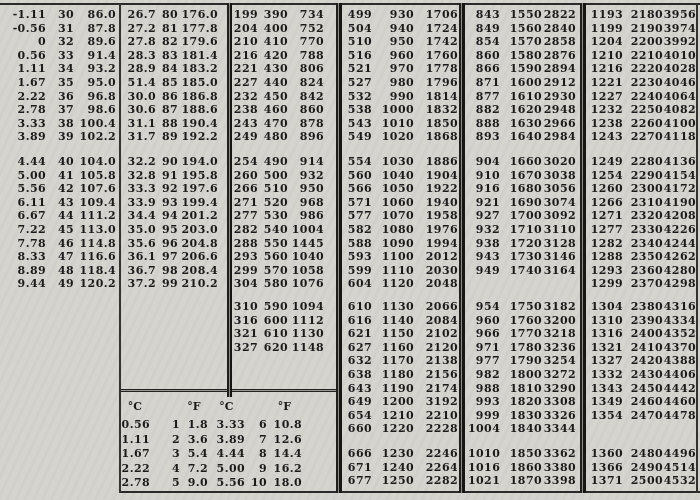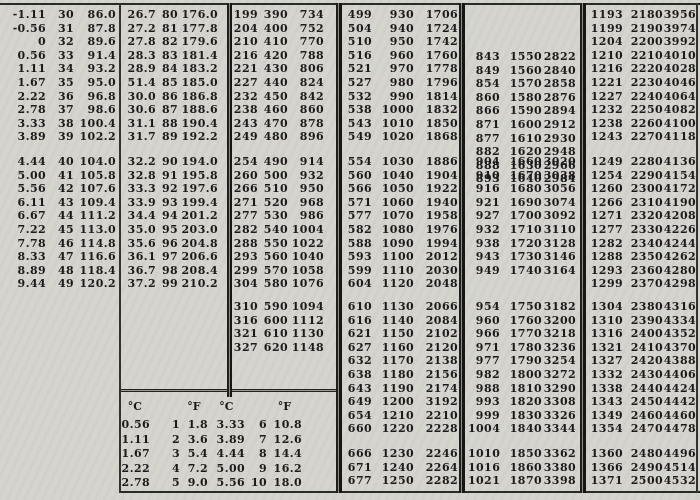--- a/index.html
+++ b/index.html
@@ -341,21 +341,21 @@
           <span class="cell">986</span>
         </div>
         <div class="row">
           <span class="cell">282</span>
           <span class="cell">540</span>
           <span class="cell">1004</span>
         </div>
         <div class="row">
           <span class="cell">288</span>
           <span class="cell">550</span>
-          <span class="cell">1022</span>
+          <span class="cell">1445</span>
         </div>
         <div class="row">
           <span class="cell">293</span>
           <span class="cell">560</span>
           <span class="cell">1040</span>
         </div>
         <div class="row">
           <span class="cell">299</span>
           <span class="cell">570</span>
           <span class="cell">1058</span>
@@ -558,21 +558,21 @@
           <span class="cell">2264</span>
         </div>
         <div class="row">
           <span class="cell">677</span>
           <span class="cell">1250</span>
           <span class="cell">2282</span>
         </div>
       </div>
     </div>
   <div class="group g4">
-      <div class="block" style="top: 8px; margin-top: 42px;">
+      <div class="block" style="top: 8px;">
         <div class="row">
           <span class="cell">843</span>
           <span class="cell">1550</span>
           <span class="cell">2822</span>
         </div>
         <div class="row">
           <span class="cell">849</span>
           <span class="cell">1560</span>
           <span class="cell">2840</span>
         </div>
@@ -862,25 +862,20 @@
         </div>
         <div class="row">
           <span class="cell">1327</span>
           <span class="cell">2420</span>
           <span class="cell">4388</span>
         </div>
         <div class="row">
           <span class="cell">1332</span>
           <span class="cell">2430</span>
           <span class="cell">4406</span>
-        </div>
-        <div class="row">
-          <span class="cell">1338</span>
-          <span class="cell">2440</span>
-          <span class="cell">4424</span>
         </div>
         <div class="row">
           <span class="cell">1343</span>
           <span class="cell">2450</span>
           <span class="cell">4442</span>
         </div>
         <div class="row">
           <span class="cell">1349</span>
           <span class="cell">2460</span>
           <span class="cell">4460</span>

